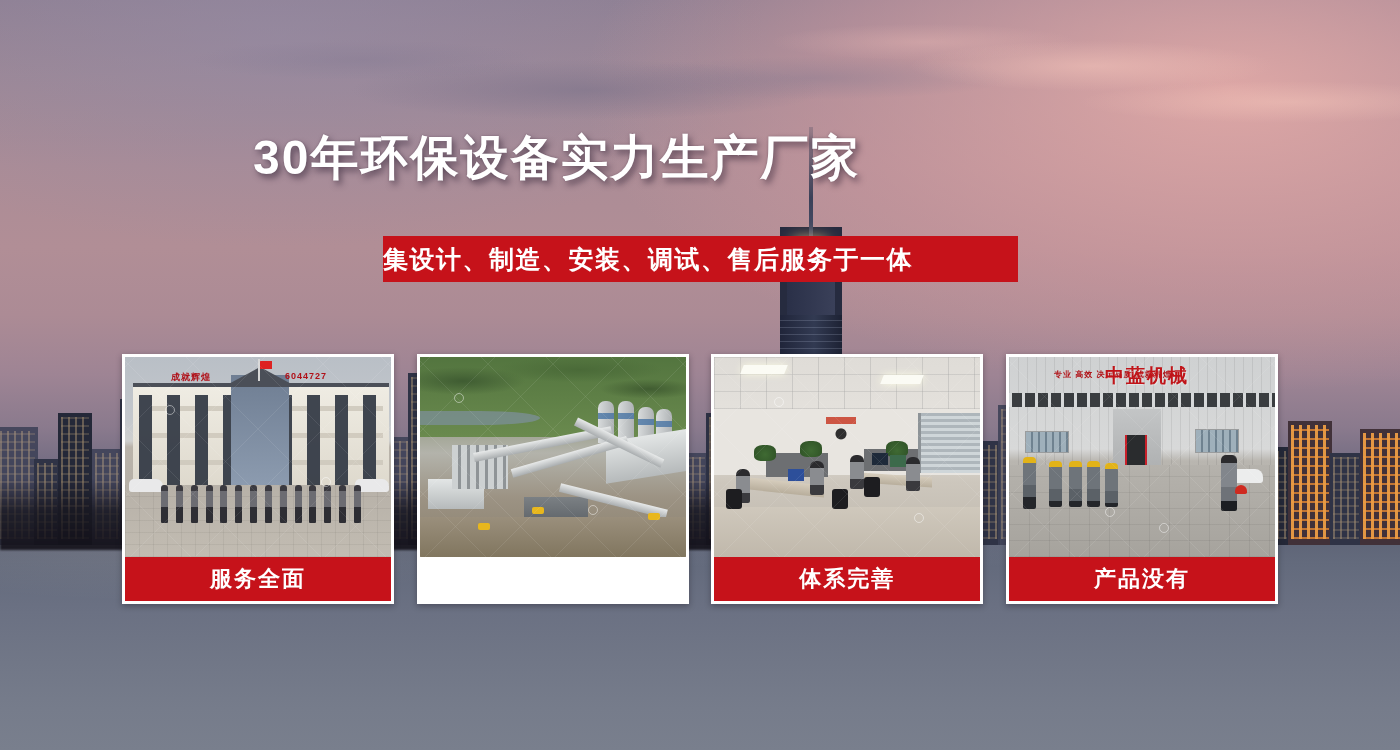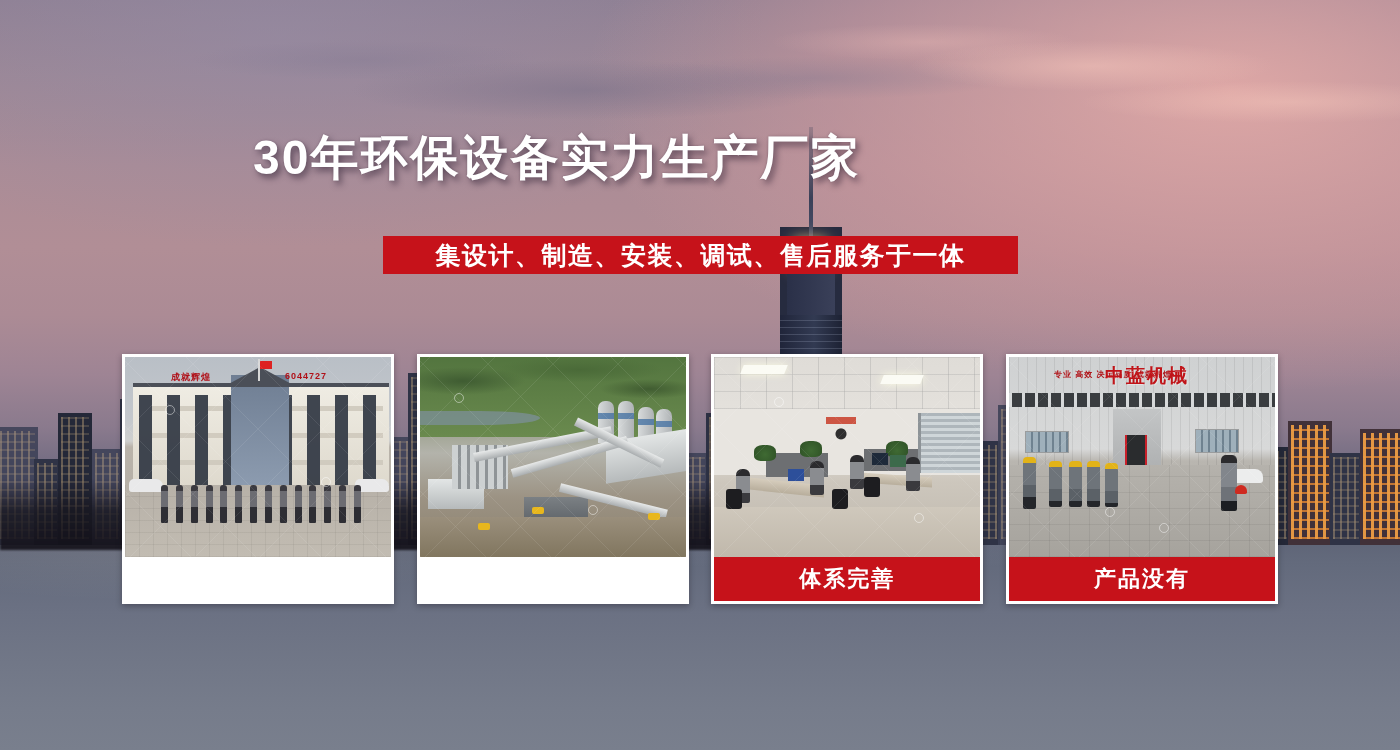--- a/index.html
+++ b/index.html
@@ -95,23 +95,23 @@
   
   .headline {
     position:absolute; left:253px; top:132px; width:900px;
     font-size:48px; font-weight:bold; color:#ffffff; letter-spacing:2px;
     line-height:1.08; white-space:nowrap;
     text-shadow:3px 4px 6px rgba(40,25,45,.55), 0 0 2px rgba(60,40,60,.35);
   }
 
   
   .subbar {
-    position:absolute; left:383px; top:236px; width:635px; height:38px;
+    position:absolute; left:383px; top:236px; width:635px; height:46px;
     background:#c6121a;
-    display:flex; align-items:center; justify-content:center;
+    display:flex; align-items:center; 
   }
   .subbar span {
     color:#ffffff; font-size:25px; font-weight:bold; letter-spacing:1.5px;
     white-space:nowrap;
   }
 
   
   .cards {
     position:absolute; left:122px; top:354px;
     width:1156px; height:250px;
@@ -462,20 +462,23 @@
             <i></i>
             <i></i>
             <i></i>
             <i></i>
             <i></i>
         </div>
         <div class="wm"></div>
         <div class="fleck" style="left:40px;top:48px;"></div>
         <div class="fleck" style="left:196px;top:120px;"></div>
       </div>
+      <div class="cap">
+        <span>服务全面</span>
+      </div>
     </div>
 
     <div class="card">
       <div class="photo p2">
         <div class="fields"></div>
         <div class="river"></div>
         <div class="silo a">
             <i></i>
           </div>
           <div class="silo b">

